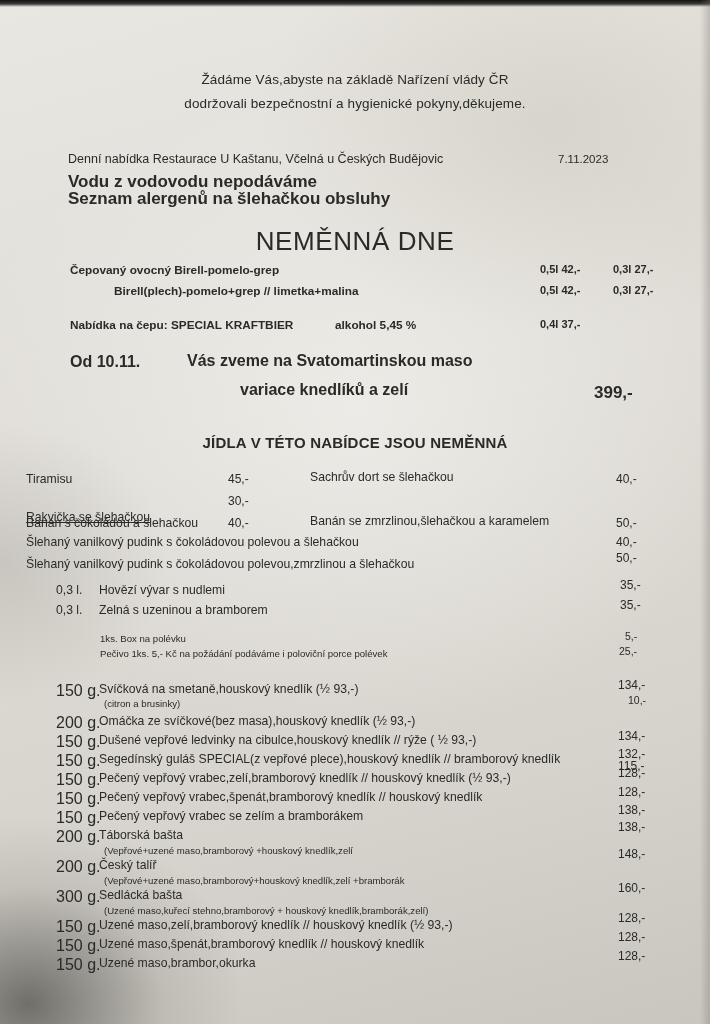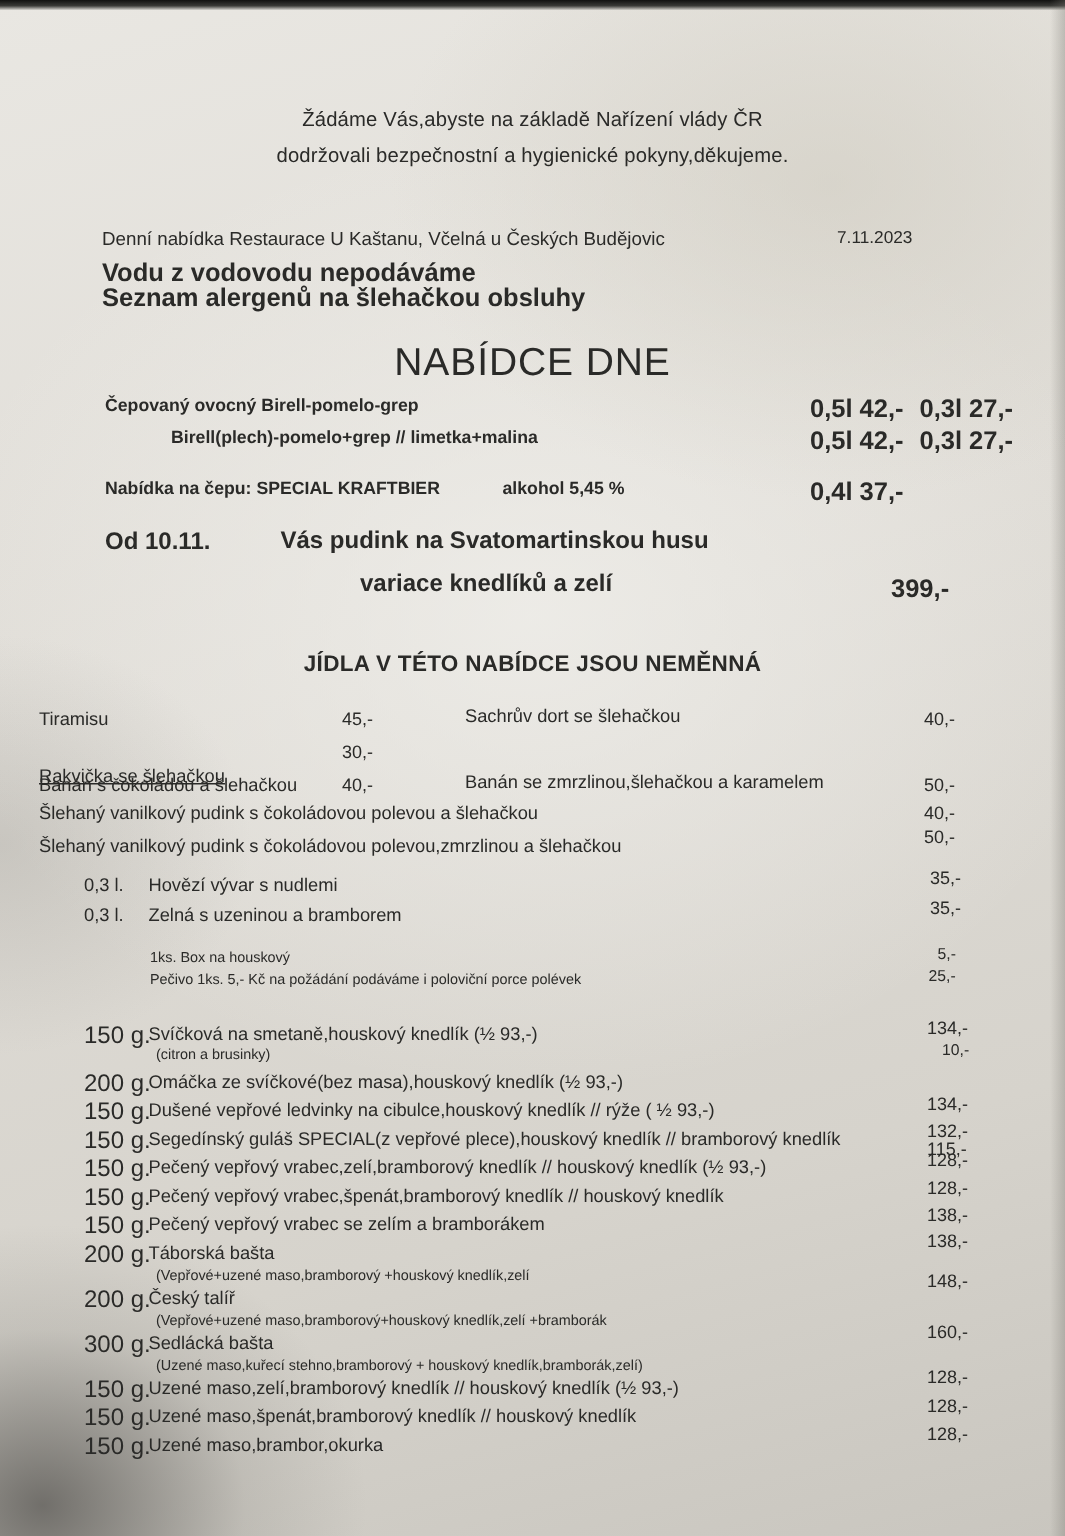--- a/index.html
+++ b/index.html
@@ -44,21 +44,21 @@
   .center { text-align: center; width: 100%; left: 0; }
 
   .notice { font-size: 13.5px; letter-spacing: 0.1px; }
   .hdr-line { font-size: 12.5px; }
   .hdr-bold { font-size: 17px; font-weight: bold; }
   .date { font-size: 11.5px; }
 
   .bigtitle { font-size: 26px; letter-spacing: 0.6px; font-weight: 400; }
 
   .drink { font-size: 11.8px; font-weight: bold; }
-  .drinkprice { font-size: 17px; font-weight: bold; }
+  .drinkprice { font-size: 11px; font-weight: bold; }
 
   .od { font-size: 16px; font-weight: bold; }
   .goose { font-size: 16px; font-weight: bold; }
   .goose-price { font-size: 17px; font-weight: bold; }
 
   .nemenna { font-size: 15px; font-weight: bold; letter-spacing: 0.2px; }
 
   .item { font-size: 12.2px; }
   .price { font-size: 12px; }
   .sub { font-size: 9.6px; }
@@ -77,36 +77,36 @@
   <div id="content">
 
     <div class="row notice center" style="top:72px;">Žádáme Vás,abyste na základě Nařízení vlády ČR</div>
     <div class="row notice center" style="top:96px;">dodržovali bezpečnostní a hygienické pokyny,děkujeme.</div>
 
     <div class="row hdr-line" style="left:68px; top:152px;">Denní nabídka Restaurace U Kaštanu, Včelná u Českých Budějovic</div>
     <div class="row date" style="left:558px; top:153px;">7.11.2023</div>
     <div class="row hdr-bold" style="left:68px; top:172px;">Vodu z vodovodu nepodáváme</div>
     <div class="row hdr-bold" style="left:68px; top:189px;">Seznam alergenů na šlehačkou obsluhy</div>
 
-    <div class="row bigtitle center" style="top:226px;">NABÍDCE DNE</div>
+    <div class="row bigtitle center" style="top:226px;">NEMĚNNÁ DNE</div>
 
     <div class="row drink" style="left:70px; top:263px;">Čepovaný ovocný Birell-pomelo-grep</div>
     <div class="row drinkprice" style="left:540px; top:263px;">0,5l  42,-</div>
     <div class="row drinkprice" style="left:613px; top:263px;">0,3l  27,-</div>
 
     <div class="row drink" style="left:70px; top:284px;margin-left:44px;">Birell(plech)-pomelo+grep // limetka+malina</div>
     <div class="row drinkprice" style="left:540px; top:284px;">0,5l 42,-</div>
     <div class="row drinkprice" style="left:613px; top:284px;">0,3l  27,-</div>
 
     <div class="row drink" style="left:70px; top:318px;">Nabídka na čepu: SPECIAL   KRAFTBIER</div>
     <div class="row drink" style="left:335px; top:318px;">alkohol  5,45 %</div>
     <div class="row drinkprice" style="left:540px; top:318px;">0,4l  37,-</div>
 
     <div class="row od" style="left:70px; top:353px;">Od 10.11.</div>
-    <div class="row goose" style="left:187px; top:352px;">Vás pudink na Svatomartinskou husu</div>
+    <div class="row goose" style="left:187px; top:352px;">Vás zveme na Svatomartinskou maso</div>
     <div class="row goose" style="left:240px; top:381px;">variace knedlíků a zelí</div>
     <div class="row goose-price" style="left:594px; top:383px;">399,-</div>
 
     <div class="row nemenna center" style="top:434px;">JÍDLA V TÉTO NABÍDCE JSOU NEMĚNNÁ</div>
 
     <div class="row item" style="left:26px; top:472px;">Tiramisu</div>
     <div class="row price" style="left:228px; top:472px;">45,-</div>
     <div class="row item" style="left:26px; top:510px;text-decoration:underline;">Rakvička se šlehačkou</div>
     <div class="row price" style="left:228px; top:494px;">30,-</div>
     <div class="row item" style="left:26px; top:516px;">Banán s čokoládou a šlehačkou</div>
@@ -123,21 +123,21 @@
     <div class="row price" style="left:616px; top:551px;">50,-</div>
 
     <div class="row item" style="left:56px; top:583px;">0,3 l.</div>
     <div class="row item" style="left:99px; top:583px;">Hovězí vývar s nudlemi</div>
     <div class="row price" style="left:620px; top:578px;">35,-</div>
 
     <div class="row item" style="left:56px; top:603px;">0,3 l.</div>
     <div class="row item" style="left:99px; top:603px;">Zelná s uzeninou a bramborem</div>
     <div class="row price" style="left:620px; top:598px;">35,-</div>
 
-    <div class="row sub" style="left:100px; top:633px;">1ks.   Box na houskový</div>
+    <div class="row sub" style="left:100px; top:633px;">1ks.   Box na polévku</div>
     <div class="row subprice" style="left:625px; top:630px;">5,-</div>
     <div class="row sub" style="left:100px; top:648px;">Pečivo 1ks. 5,- Kč     na požádání podáváme i poloviční porce polévek</div>
     <div class="row subprice" style="left:619px; top:645px;">25,-</div>
 
     <div class="row grams" style="left:56px; top:682px;">150 g.</div>
     <div class="row item" style="left:99px; top:682px;">Svíčková na smetaně,houskový knedlík  (½  93,-)</div>
     <div class="row price" style="left:618px; top:678px;">134,-</div>
     <div class="row sub" style="left:104px; top:698px;">(citron a brusinky)</div>
     <div class="row subprice" style="left:628px; top:694px;">10,-</div>
 

